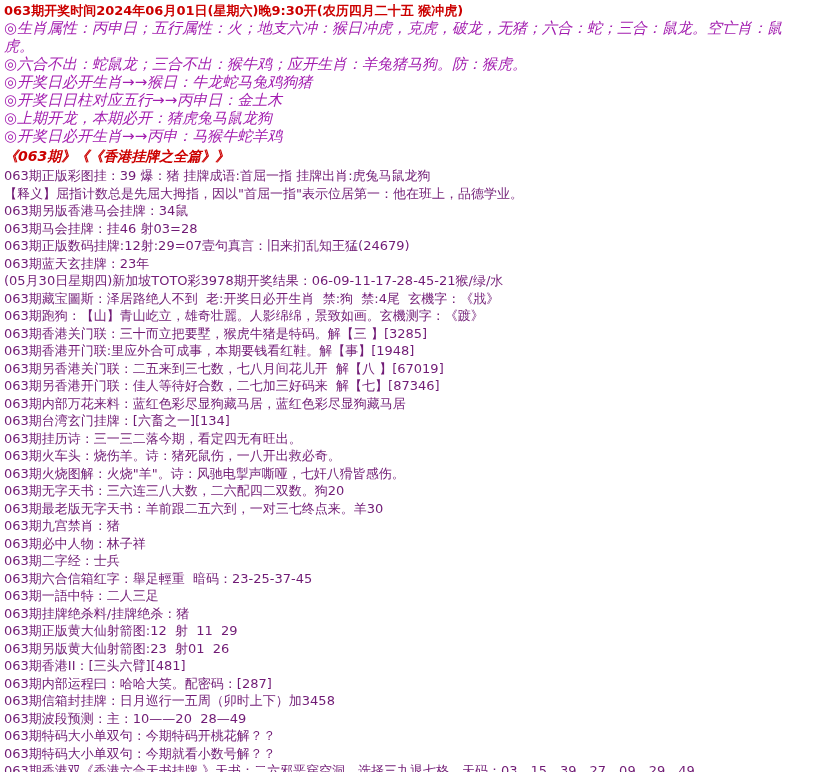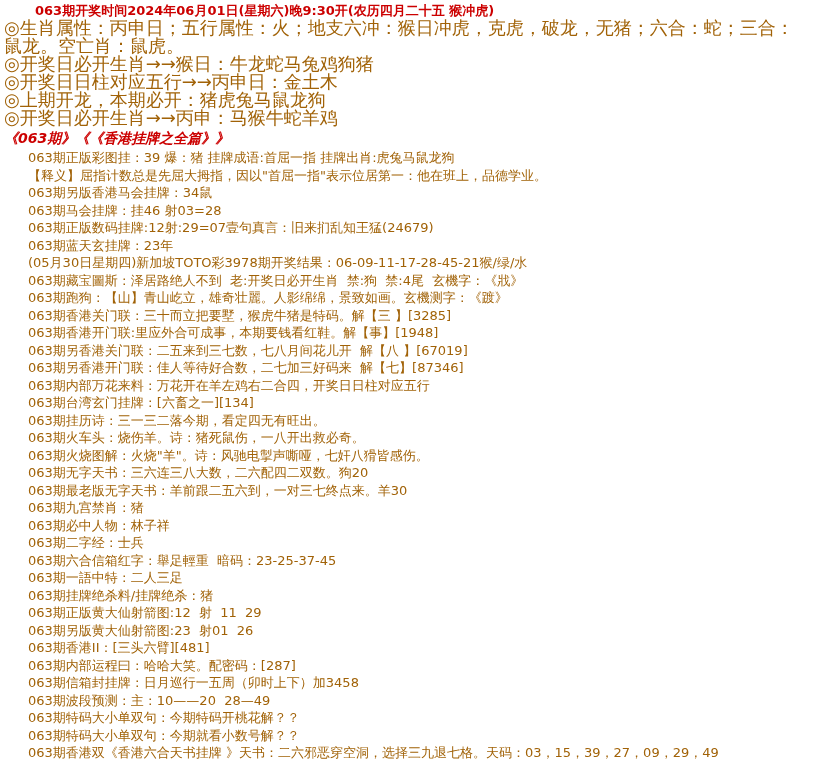--- a/index.html
+++ b/index.html
@@ -22,50 +22,50 @@
     font-size: 13px;
     line-height: 17.5px;
     white-space: pre-wrap;
     word-break: break-all;
   }
   .header-line {
     color: #cc0000;
     font-size: 13px;
     line-height: 17px;
     font-weight: bold;
-    margin-left: 31px;
   }
   .zodiac-line {
-    color: #a16207;
-    font-size: 18px;
+    color: #a21caf;
+    font-size: 15px;
     line-height: 18px;
+    font-style: italic;
   }
   .title-line {
     color: #cc0000;
     font-size: 14px;
     line-height: 20px;
     font-weight: bold;
     margin-top: 1px;
     margin-bottom: 1px;
     font-style: italic;
   }
   .body-line {
-    color: #a16207;
-    margin-left: 24px;
+    color: #701a75;
   }
 </style>
 </head>
 <body>
 
 <div class="page">
 
   <div class="header-line">063期开奖时间2024年06月01日(星期六)晚9:30开(农历四月二十五 猴冲虎)</div>
 
   <div>
     <div class="zodiac-line">◎生肖属性：丙申日；五行属性：火；地支六冲：猴日冲虎，克虎，破龙，无猪；六合：蛇；三合：鼠龙。空亡肖：鼠虎。</div>
+    <div class="zodiac-line">◎六合不出：蛇鼠龙；三合不出：猴牛鸡；应开生肖：羊兔猪马狗。防：猴虎。</div>
     <div class="zodiac-line">◎开奖日必开生肖→→猴日：牛龙蛇马兔鸡狗猪</div>
     <div class="zodiac-line">◎开奖日日柱对应五行→→丙申日：金土木</div>
     <div class="zodiac-line">◎上期开龙，本期必开：猪虎兔马鼠龙狗</div>
     <div class="zodiac-line">◎开奖日必开生肖→→丙申：马猴牛蛇羊鸡</div>
   </div>
 
   <div class="title-line">《063期》《《香港挂牌之全篇》》</div>
 
   <div>
     <div class="line body-line">063期正版彩图挂：39 爆：猪 挂牌成语:首屈一指 挂牌出肖:虎兔马鼠龙狗</div>
@@ -74,21 +74,21 @@
     <div class="line body-line">063期马会挂牌：挂46 射03=28</div>
     <div class="line body-line">063期正版数码挂牌:12射:29=07壹句真言：旧来扪乱知王猛(24679)</div>
     <div class="line body-line">063期蓝天玄挂牌：23年</div>
     <div class="line body-line">(05月30日星期四)新加坡TOTO彩3978期开奖结果：06-09-11-17-28-45-21猴/绿/水</div>
     <div class="line body-line">063期藏宝圖斯：泽居路绝人不到  老:开奖日必开生肖  禁:狗  禁:4尾  玄機字：《戕》</div>
     <div class="line body-line">063期跑狗：【山】青山屹立，雄奇壮麗。人影绵绵，景致如画。玄機测字：《踱》</div>
     <div class="line body-line">063期香港关门联：三十而立把要墅，猴虎牛猪是特码。解【三 】[3285]</div>
     <div class="line body-line">063期香港开门联:里应外合可成事，本期要钱看红鞋。解【事】[1948]</div>
     <div class="line body-line">063期另香港关门联：二五来到三七数，七八月间花儿开  解【八 】[67019]</div>
     <div class="line body-line">063期另香港开门联：佳人等待好合数，二七加三好码来  解【七】[87346]</div>
-    <div class="line body-line">063期内部万花来料：万花开在羊左鸡右二合四，开奖日日柱对应五行</div>
+    <div class="line body-line">063期内部万花来料：蓝红色彩尽显狗藏马居，蓝红色彩尽显狗藏马居</div>
     <div class="line body-line">063期台湾玄门挂牌：[六畜之一][134]</div>
     <div class="line body-line">063期挂历诗：三一三二落今期，看定四无有旺出。</div>
     <div class="line body-line">063期火车头：烧伤羊。诗：猪死鼠伤，一八开出救必奇。</div>
     <div class="line body-line">063期火烧图解：火烧"羊"。诗：风驰电掣声嘶哑，七奸八猾皆感伤。</div>
     <div class="line body-line">063期无字天书：三六连三八大数，二六配四二双数。狗20</div>
     <div class="line body-line">063期最老版无字天书：羊前跟二五六到，一对三七终点来。羊30</div>
     <div class="line body-line">063期九宫禁肖：猪</div>
     <div class="line body-line">063期必中人物：林子祥</div>
     <div class="line body-line">063期二字经：士兵</div>
     <div class="line body-line">063期六合信箱红字：舉足輕重  暗码：23-25-37-45</div>

